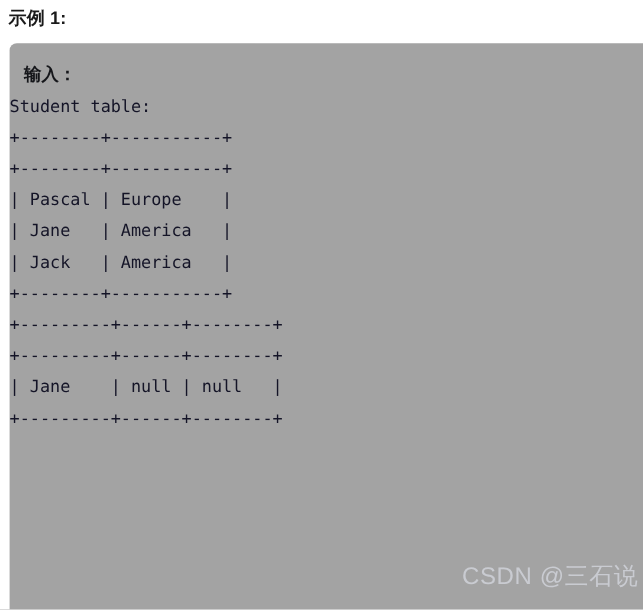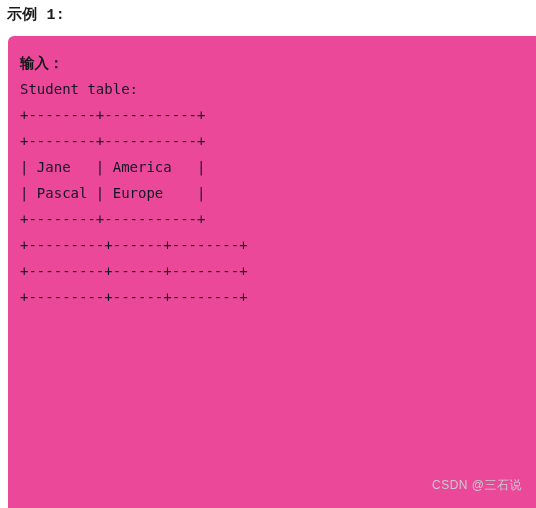--- a/index.html
+++ b/index.html
@@ -8,91 +8,92 @@
   }
   body {
     width: 536px;
     height: 508px;
     background: #ffffff;
     font-family: "Liberation Sans", sans-serif;
     overflow: hidden;
     position: relative;
   }
   .page-heading {
-    font-family: Liberation Mono, monospace;
+    font-family: Liberation Sans, sans-serif;
     font-size: 15px;
     font-weight: bold;
     color: #1a1a1a;
     padding: 6px 0 0 7px;
     line-height: 20px;
     letter-spacing: 0.2px;
   }
   .code-panel {
     position: absolute;
     left: 8px;
     top: 36px;
     right: 0;
     bottom: 0;
-    background: #ec4899;
+    background: #a3a3a3;
     border-top-left-radius: 6px;
     border-bottom-left-radius: 0;
     padding: 14px 0 0 0;
     box-sizing: border-box;
     overflow: hidden;
   }
   .block-label {
     font-family: "Liberation Sans", sans-serif;
     font-size: 14.5px;
     font-weight: bold;
     color: #15161a;
     padding-left: 12px;
     line-height: 26px;
     height: 26px;
     white-space: pre;
   }
   .code-line {
     font-family: "DejaVu Sans Mono", monospace;
     font-size: 14px;
     color: #141427;
-    padding-left: 12px;
     line-height: 26px;
     height: 26px;
     white-space: pre;
     letter-spacing: 0px;
   }
   .watermark {
     position: absolute;
-    right: 14px;
+    right: 4px;
     bottom: 14px;
     font-family: "Liberation Sans", sans-serif;
-    font-size: 12px;
+    font-size: 20px;
     color: #c9cbd1;
     letter-spacing: 0.5px;
     white-space: pre;
     user-select: none;
     text-align: right;
   }
 </style>
 </head>
 <body>
 
 <div class="page-heading">示例 1:</div>
 
 <div class="code-panel">
 
   <div class="block-label">输入：</div>
 
   <div class="code-line">Student table:</div>
 
   <div class="code-line">+--------+-----------+</div>
   <div class="code-line">+--------+-----------+</div>
+  <div class="code-line">| Pascal | Europe    |</div>
   <div class="code-line">| Jane   | America   |</div>
-  <div class="code-line">| Pascal | Europe    |</div>
+  <div class="code-line">| Jack   | America   |</div>
   <div class="code-line">+--------+-----------+</div>
 
 
   <div class="code-line">+---------+------+--------+</div>
   <div class="code-line">+---------+------+--------+</div>
+  <div class="code-line">| Jane    | null | null   |</div>
   <div class="code-line">+---------+------+--------+</div>
 
 </div>
 
 <div class="watermark">CSDN @三石说</div>
 
 </body></html>

